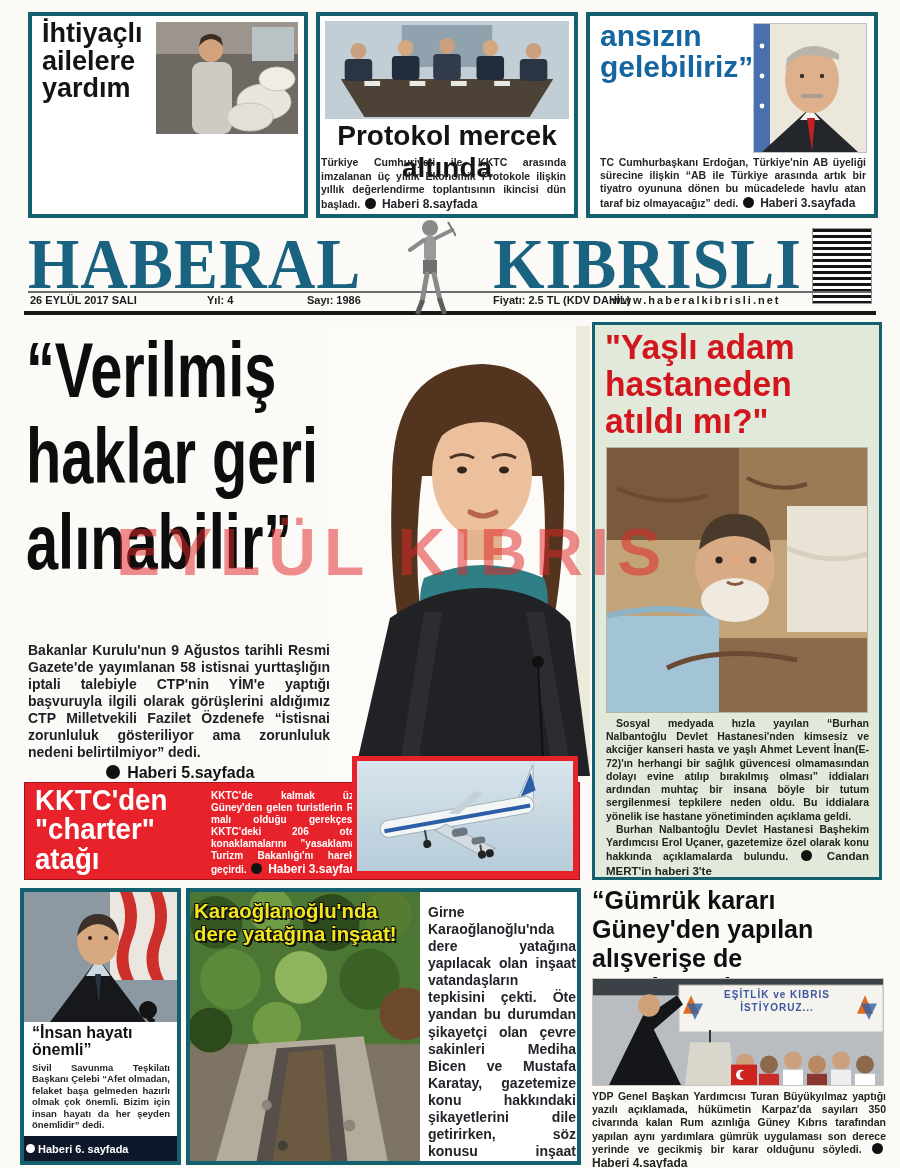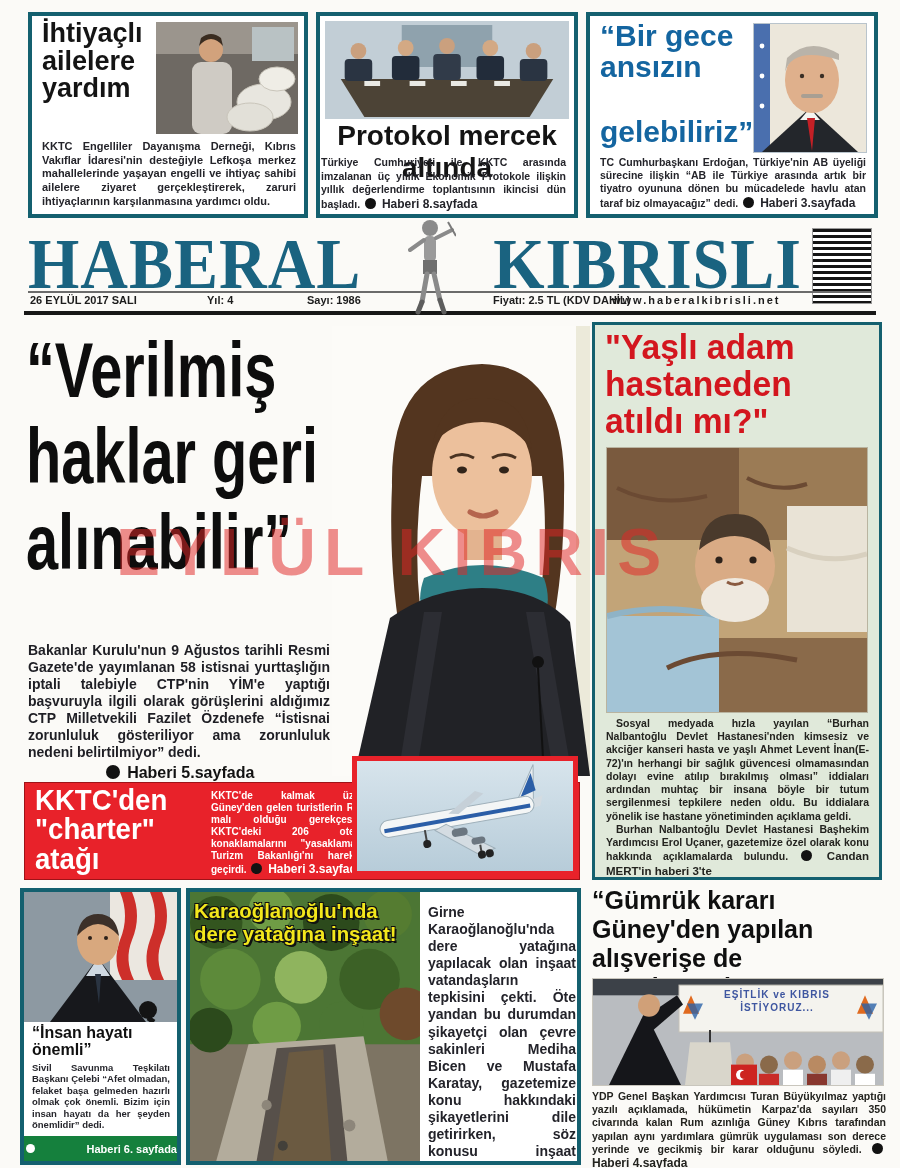--- a/index.html
+++ b/index.html
@@ -70,22 +70,22 @@
   .charter-body{position:absolute;left:186px;top:7px;width:158px;font-size:10px;line-height:1.2;font-weight:700;color:#fff;}
   .charter-body .pgref{font-size:12px;}
   .plane-photo{position:absolute;left:352px;top:756px;width:226px;height:120px;border:5px solid #e8222a;
     box-sizing:border-box;z-index:10;overflow:hidden;}
 
   
   .civil-box{left:20px;top:888px;width:161px;height:277px;padding-left:36px;}
   .civil-photo{position:absolute;left:0;top:0;width:153px;height:130px;overflow:hidden;}
   .civil-headline{position:absolute;left:8px;top:132px;width:140px;font-size:16px;line-height:1.08;font-weight:700;color:#101010;}
   .civil-body{position:absolute;left:8px;top:170px;width:138px;font-size:9.5px;line-height:1.2;font-weight:700;color:#26262c;}
-  .civil-footer{position:absolute;left:0;bottom:0;width:100%;height:25px;background:#15803d;color:#fff;
-    font-size:11px;font-weight:700;display:flex;align-items:center;justify-content:space-between;}
+  .civil-footer{position:absolute;left:0;bottom:0;width:100%;height:25px;background:#0f172a;color:#fff;
+    font-size:11px;font-weight:700;display:flex;align-items:center;justify-content:flex-start;}
   .civil-footer .dot{width:9px;height:9px;}
 
   .creek-box{left:186px;top:888px;width:395px;height:277px;}
   .creek-photo{position:absolute;left:0;top:0;width:230px;height:269px;overflow:hidden;}
   .creek-headline{position:absolute;left:4px;top:8px;width:226px;z-index:5;}
   .creek-headline span{display:block;font-size:21px;line-height:1.08;font-weight:700;color:#f3e71c;white-space:nowrap;
     transform:scaleX(0.97);transform-origin:left top;
     text-shadow:2px 2px 0 #101010,-1px -1px 0 #101010,1px -1px 0 #101010,-1px 1px 0 #101010;}
   .creek-body{position:absolute;left:238px;top:12px;width:148px;font-size:14px;line-height:1.22;font-weight:700;color:#23232a;}
 
@@ -108,21 +108,20 @@
         <rect width="142" height="32" fill="#9b958d"></rect>
         <rect x="96" y="5" width="42" height="34" fill="#b9c2c4"></rect>
         <circle cx="55" cy="28" r="12" fill="#d2a27c"></circle>
         <path d="M43 24 q12 -14 24 0 l-2 -8 q-10 -8 -20 0 z" fill="#3a2c20"></path>
         <rect x="36" y="40" width="40" height="72" rx="9" fill="#cfcbc4"></rect>
         <ellipse cx="108" cy="80" rx="27" ry="18" fill="#e8e6df" stroke="#c9c5ba"></ellipse>
         <ellipse cx="121" cy="57" rx="18" ry="12" fill="#efede6" stroke="#c9c5ba"></ellipse>
         <ellipse cx="94" cy="95" rx="23" ry="14" fill="#e2e0d8" stroke="#c9c5ba"></ellipse>
       </svg>
     </div>
-    <div class="aid-body jtext">KKTC Engelliler Dayanışma Derneği, Kıbrıs Vakıflar İdaresi'nin desteğiyle Lefkoşa merkez mahallelerinde yaşayan engelli ve ihtiyaç sahibi ailelere ziyaret gerçekleştirerek, zaruri ihtiyaçlarının karşılanmasına yardımcı oldu.</div>
   </div>
 
   <div class="story-box" style="left:316px;top:12px;width:262px;height:206px;">
     <div class="protocol-photo">
       <svg width="100%" height="100%" viewBox="0 0 248 98" preserveAspectRatio="none">
         <rect width="248" height="98" fill="#c2ced6"></rect>
         <rect x="78" y="4" width="92" height="42" fill="#8fa2ad"></rect>
         <polygon points="16,58 232,58 208,96 40,96" fill="#4c4336"></polygon>
         <g fill="#e9e9e4">
           <rect x="40" y="60" width="16" height="5"></rect>
@@ -149,23 +148,22 @@
     <div class="protocol-headline">Protokol mercek altında</div>
     <div class="protocol-body jtext">
       <span>Türkiye Cumhuriyeti ile KKTC arasında imzalanan üç yıllık Ekonomik Protokole ilişkin yıllık değerlendirme toplantısının ikincisi dün başladı.</span>
       <span class="dot"></span>
       <span class="pgref" style="font-size:12px;">Haberi 8.sayfada</span>
     </div>
   </div>
 
   <div class="story-box" style="left:586px;top:12px;width:292px;height:206px;">
     <div class="erd-headline">
-      <span style="display:block;">“Bir gece</span>
       <span style="display:block;">ansızın</span>
-      <span style="display:block;margin-top:34px;">gelebiliriz”</span>
+      <span style="display:block;">gelebiliriz”</span>
     </div>
     <div class="erd-photo">
       <svg width="100%" height="100%" viewBox="0 0 112 128" preserveAspectRatio="none">
         <rect width="112" height="128" fill="#ece7db"></rect>
         <rect width="16" height="128" fill="#4a6fae"></rect>
         <circle cx="8" cy="22" r="2.4" fill="#fff"></circle>
           <circle cx="8" cy="52" r="2.4" fill="#fff"></circle>
           <circle cx="8" cy="82" r="2.4" fill="#fff"></circle>
         <polygon points="8,128 56,84 104,128" fill="#23262b"></polygon>
         <polygon points="46,96 66,96 56,84" fill="#f4f4f0"></polygon>

